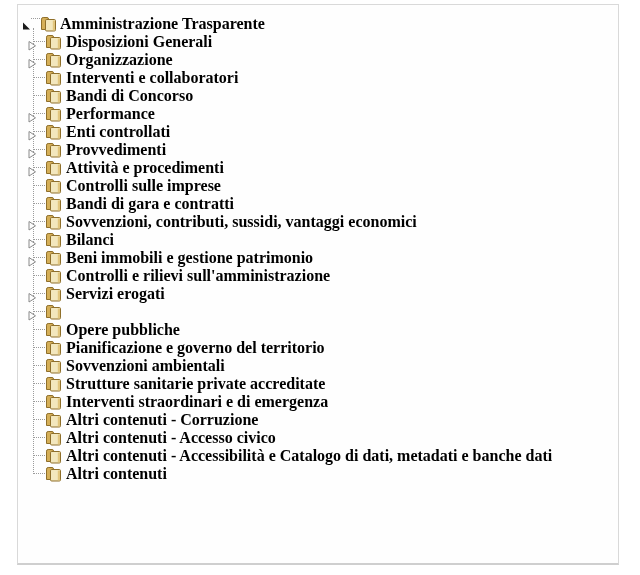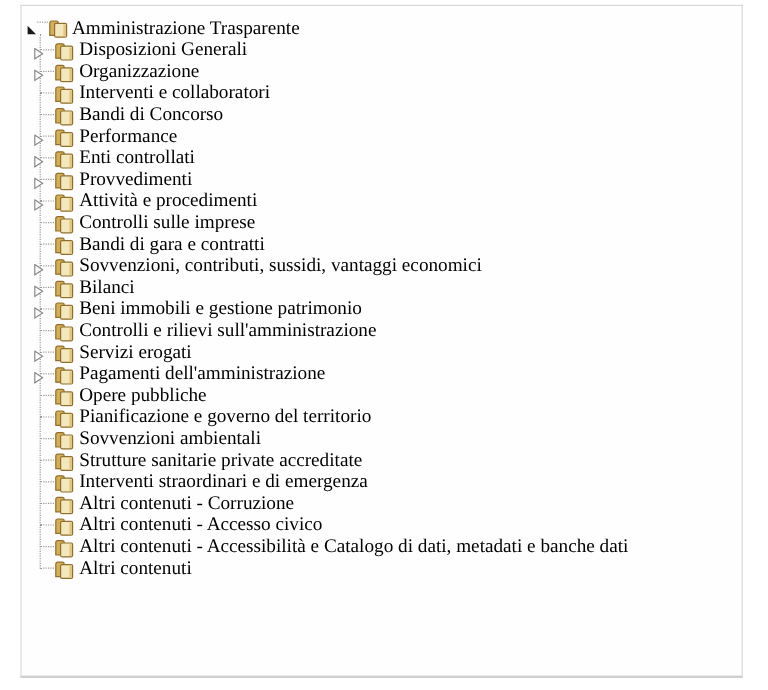--- a/index.html
+++ b/index.html
@@ -9,36 +9,36 @@
     position:relative;overflow:hidden;
   }
   .panel{
     position:absolute;left:17px;top:4px;width:602px;height:561px;
     box-sizing:border-box;background:#fefefe;
     border:1px solid #d9d9d9;border-bottom:2px solid #cfcfcf;
   }
   .tree{
     padding:10px 0 0 4px;font-size:16px;color:#000;line-height:18px;
   }
-  .row{height:18px;display:flex;align-items:center;white-space:nowrap;}
+  .row{height:18px;display:flex;align-items:center;white-space:nowrap;font-weight:bold;}
   .label{margin-left:4px;color:#000;}
   .folder{width:17px;height:16px;flex:none;display:inline-block;}
   .folder svg{display:block;}
   
   .root-row .expander-root{width:9px;height:9px;flex:none;margin-top:-6px;}
   .root-row .stub{width:9px;height:1px;border-top:1px dotted #9b9b9b;flex:none;margin-top:-10px;}
   .root-row .label{margin-left:3px;}
   
   .children{position:relative;}
   .children::before{
     content:"";position:absolute;left:11px;top:-5px;bottom:9px;
     border-left:1px dotted #9b9b9b;
   }
   
-  .node{position:relative;padding-left:23px;align-items:flex-end;}
+  .node{position:relative;padding-left:23px;}
   .node .hstub{
     position:absolute;left:11px;width:12px;height:1px;top:8px;
     border-top:1px dotted #9b9b9b;
   }
   .node .expander{
     position:absolute;left:6px;top:4px;width:9px;height:10px;
   }
 </style>
 </head>
 <body>
@@ -291,21 +291,20 @@
         <polygon points="1,0.5 7.5,4.8 1,9" fill="#fdfdfd" stroke="#8a8a8a" stroke-width="1"></polygon>
       </svg>
     </span>
     <span class="folder">
       <svg width="17" height="16" viewBox="0 0 17 16" aria-hidden="true">
         <path d="M1.5 13.5 V3.2 Q1.5 1.5 3.2 1.5 H7 Q8.5 1.5 8.5 3 V13.5 Z" fill="#d5af58" stroke="#8f6f2a" stroke-width="1"></path>
         <rect x="5.5" y="3.5" width="10" height="11.5" rx="1.2" fill="#f3e7bd" stroke="#8f6f2a" stroke-width="1"></rect>
         <rect x="12.8" y="4.5" width="2.2" height="9.8" fill="#e2c67e"></rect>
       </svg>
     </span>
-    <span class="label">Pagamenti dell'amministrazione</span>
   </div>
         <div class="row node leaf">
     <span class="hstub"></span>
 
     <span class="folder">
       <svg width="17" height="16" viewBox="0 0 17 16" aria-hidden="true">
         <path d="M1.5 13.5 V3.2 Q1.5 1.5 3.2 1.5 H7 Q8.5 1.5 8.5 3 V13.5 Z" fill="#d5af58" stroke="#8f6f2a" stroke-width="1"></path>
         <rect x="5.5" y="3.5" width="10" height="11.5" rx="1.2" fill="#f3e7bd" stroke="#8f6f2a" stroke-width="1"></rect>
         <rect x="12.8" y="4.5" width="2.2" height="9.8" fill="#e2c67e"></rect>
       </svg>

